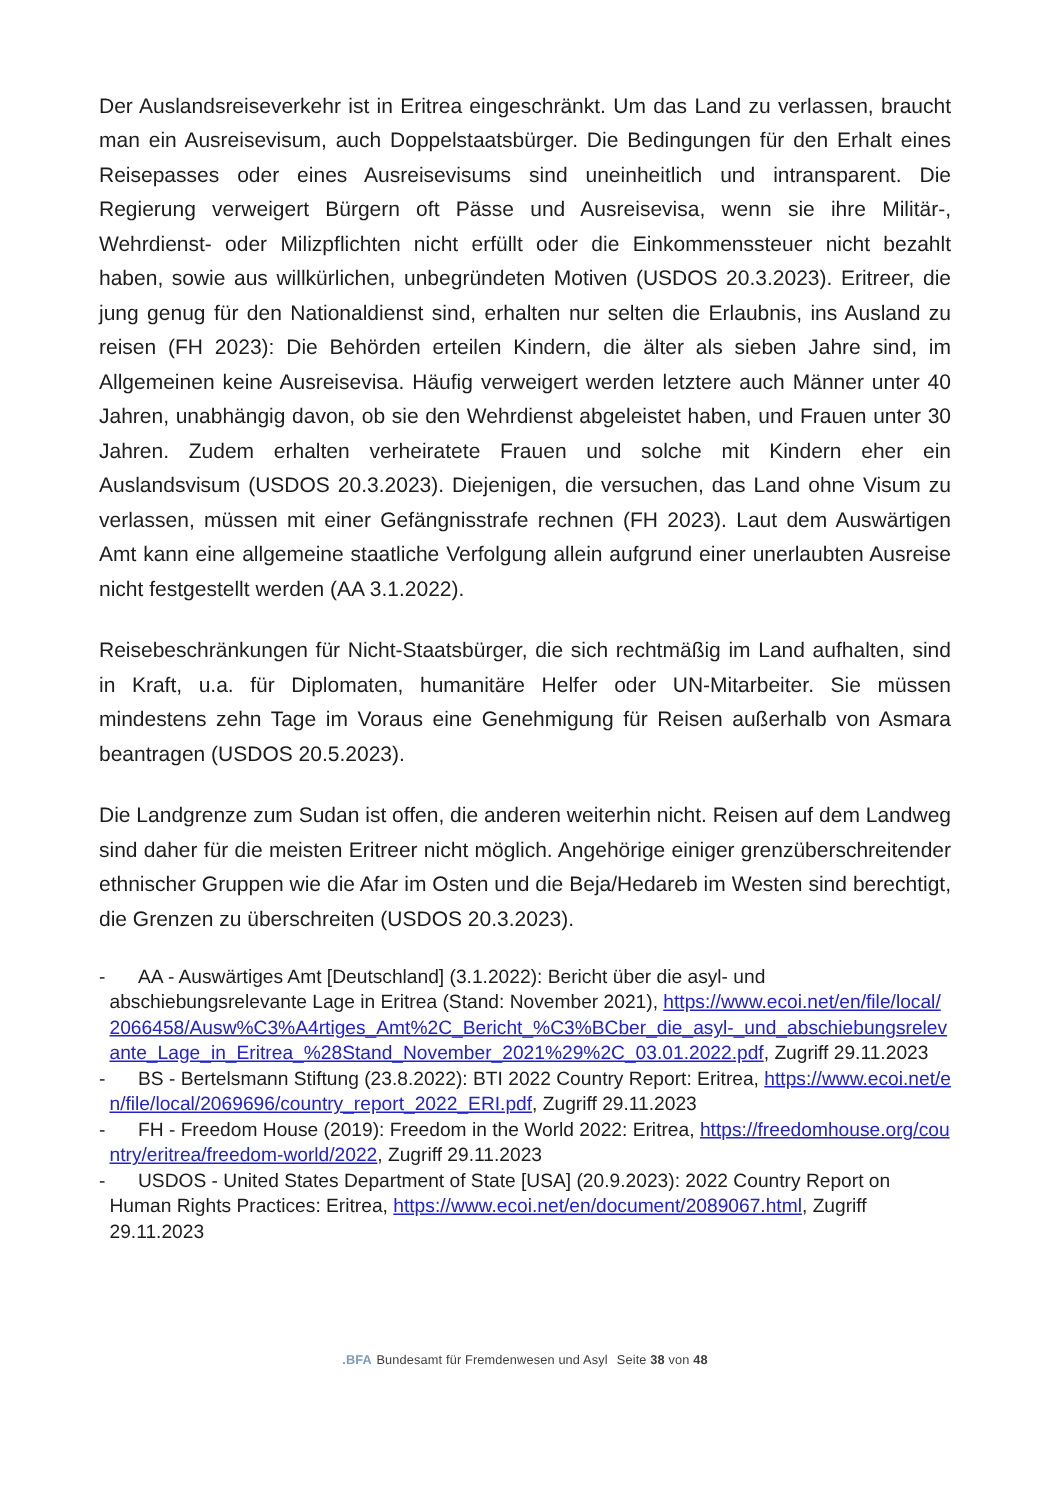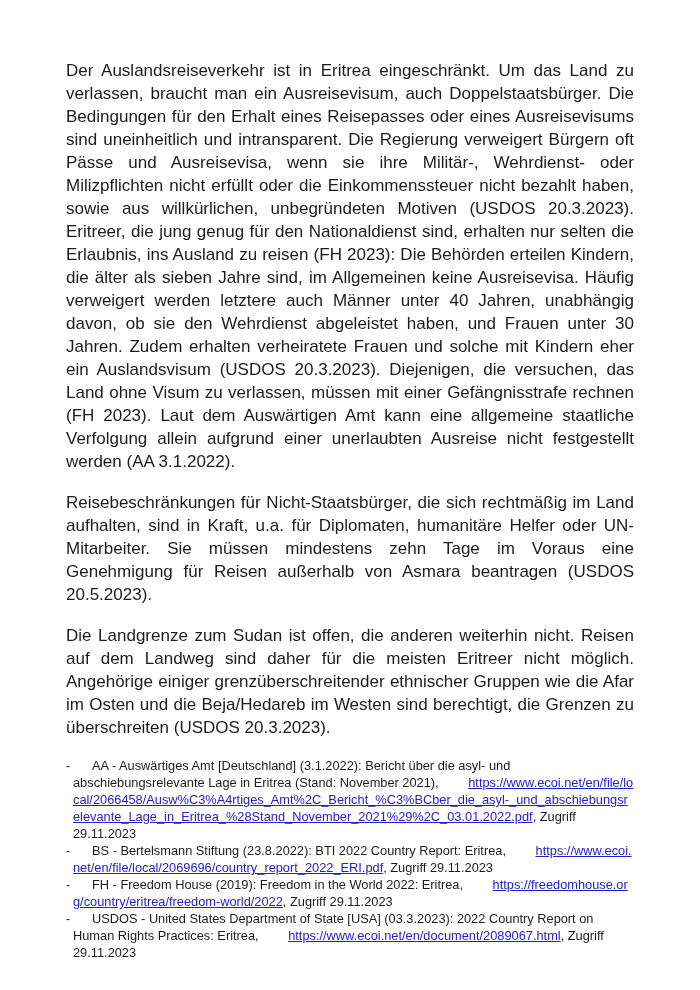--- a/index.html
+++ b/index.html
@@ -17,21 +17,21 @@
     overflow:hidden;
   }
   .page{
     position:relative;
     width:700px;height:990px;
     padding:59px 66px 0 66px;
     overflow:hidden;
     background:#ffffff;
   }
   .body-text p.para{
-    font-size:17px;
+    font-size:14px;
     line-height:23px;
     text-align:justify;
     margin:0 0 18px 0;
   }
   .sources-heading{
     font-size:12.8px;
     line-height:23px;
     font-weight:normal;
     text-decoration:underline;
     margin:0 0 4px 0;
@@ -48,21 +48,20 @@
   .source-item .bullet{
     position:absolute;
     left:0;top:0;
     text-indent:0;
   }
   .src-link{
     color:var(--link-color);
     word-break:break-all;
     overflow-wrap:anywhere;
     cursor:pointer;
-    margin-left:26px;
   }
   .page-footer{
     position:absolute;
     top:901px;left:0;right:0;
     text-align:center;
     font-size:8.5px;
     line-height:11px;
     color:#3c3c3c;
     letter-spacing:0.1px;
   }
@@ -84,17 +83,18 @@
       <p class="para">Der Auslandsreiseverkehr ist in Eritrea eingeschränkt. Um das Land zu verlassen, braucht man ein Ausreisevisum, auch Doppelstaatsbürger. Die Bedingungen für den Erhalt eines Reisepasses oder eines Ausreisevisums sind uneinheitlich und intransparent. Die Regierung verweigert Bürgern oft Pässe und Ausreisevisa, wenn sie ihre Militär-, Wehrdienst- oder Milizpflichten nicht erfüllt oder die Einkommenssteuer nicht bezahlt haben, sowie aus willkürlichen, unbegründeten Motiven (USDOS 20.3.2023). Eritreer, die jung genug für den Nationaldienst sind, erhalten nur selten die Erlaubnis, ins Ausland zu reisen (FH 2023): Die Behörden erteilen Kindern, die älter als sieben Jahre sind, im Allgemeinen keine Ausreisevisa. Häufig verweigert werden letztere auch Männer unter 40 Jahren, unabhängig davon, ob sie den Wehrdienst abgeleistet haben, und Frauen unter 30 Jahren. Zudem erhalten verheiratete Frauen und solche mit Kindern eher ein Auslandsvisum (USDOS 20.3.2023). Diejenigen, die versuchen, das Land ohne Visum zu verlassen, müssen mit einer Gefängnisstrafe rechnen (FH 2023). Laut dem Auswärtigen Amt kann eine allgemeine staatliche Verfolgung allein aufgrund einer unerlaubten Ausreise nicht festgestellt werden (AA 3.1.2022).</p>
       <p class="para">Reisebeschränkungen für Nicht-Staatsbürger, die sich rechtmäßig im Land aufhalten, sind in Kraft, u.a. für Diplomaten, humanitäre Helfer oder UN-Mitarbeiter. Sie müssen mindestens zehn Tage im Voraus eine Genehmigung für Reisen außerhalb von Asmara beantragen (USDOS 20.5.2023).</p>
       <p class="para">Die Landgrenze zum Sudan ist offen, die anderen weiterhin nicht. Reisen auf dem Landweg sind daher für die meisten Eritreer nicht möglich. Angehörige einiger grenzüberschreitender ethnischer Gruppen wie die Afar im Osten und die Beja/Hedareb im Westen sind berechtigt, die Grenzen zu überschreiten (USDOS 20.3.2023).</p>
     </div>
 
 
   <div class="sources">
       <div class="source-item"><span class="bullet">-</span><span>AA - Auswärtiges Amt [Deutschland] (3.1.2022): Bericht über die asyl- und abschiebungsrelevante Lage in Eritrea (Stand: November 2021), </span><a class="src-link" href="#">https://www.ecoi.net/en/file/local/2066458/Ausw%C3%A4rtiges_Amt%2C_Bericht_%C3%BCber_die_asyl-_und_abschiebungsrelevante_Lage_in_Eritrea_%28Stand_November_2021%29%2C_03.01.2022.pdf</a><span>, Zugriff 29.11.2023</span></div>
       <div class="source-item"><span class="bullet">-</span><span>BS - Bertelsmann Stiftung (23.8.2022): BTI 2022 Country Report: Eritrea, </span><a class="src-link" href="#">https://www.ecoi.net/en/file/local/2069696/country_report_2022_ERI.pdf</a><span>, Zugriff 29.11.2023</span></div>
       <div class="source-item"><span class="bullet">-</span><span>FH - Freedom House (2019): Freedom in the World 2022: Eritrea, </span><a class="src-link" href="#">https://freedomhouse.org/country/eritrea/freedom-world/2022</a><span>, Zugriff 29.11.2023</span></div>
-      <div class="source-item"><span class="bullet">-</span><span>USDOS - United States Department of State [USA] (03.3.2023): 2022 Country Report on Human Rights Practices: Eritrea, </span><a class="src-link" href="#">https://www.ecoi.net/en/document/2089067.html</a><span>, Zugriff 29.11.2023</span></div>
+      <div class="source-item"><span class="bullet">-</span><span>USDOS - United States Department of State [USA] (20.9.2023): 2022 Country Report on Human Rights Practices: Eritrea, </span><a class="src-link" href="#">https://www.ecoi.net/en/document/2089067.html</a><span>, Zugriff 29.11.2023</span></div>
     </div>
 
+  <div class="page-footer"><span class="footer-logo">.BFA</span><span class="footer-org">Bundesamt für Fremdenwesen und Asyl</span><span>Seite</span><span> </span><span class="footer-pagenum">38</span><span> </span><span>von</span><span> </span><span class="footer-total">48</span></div>
 
 </div>
 
 </body></html>

